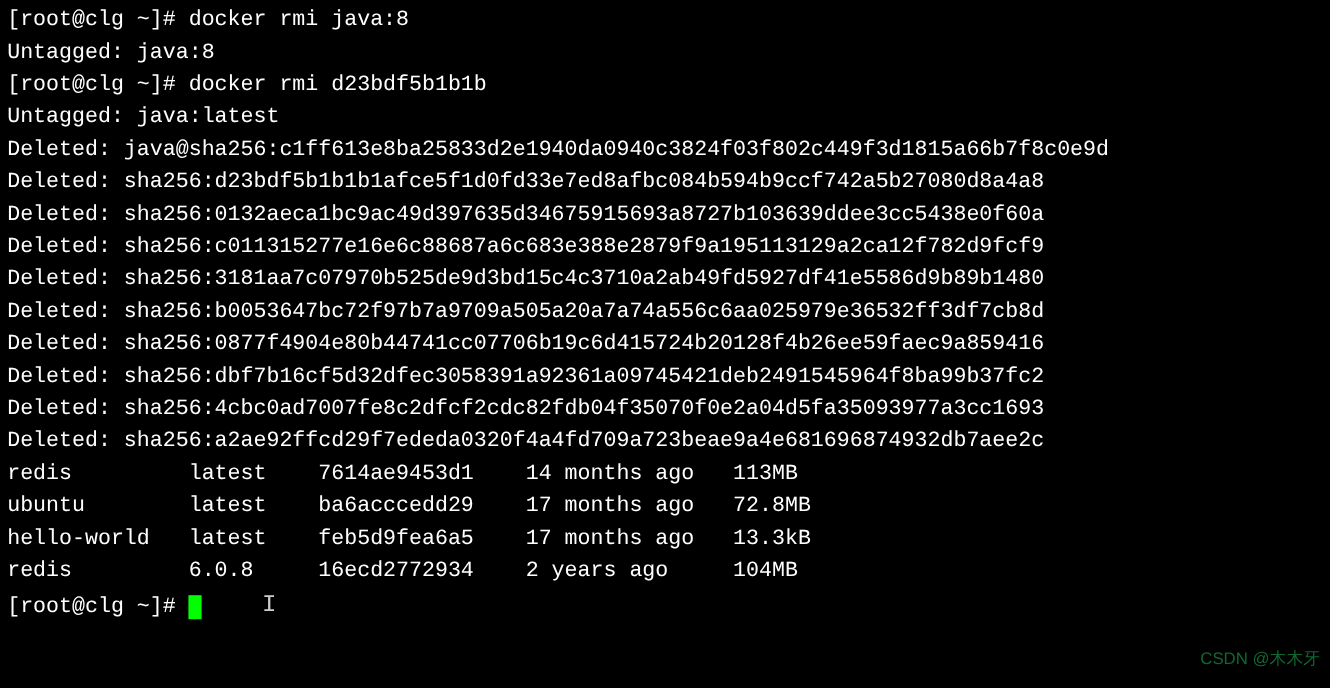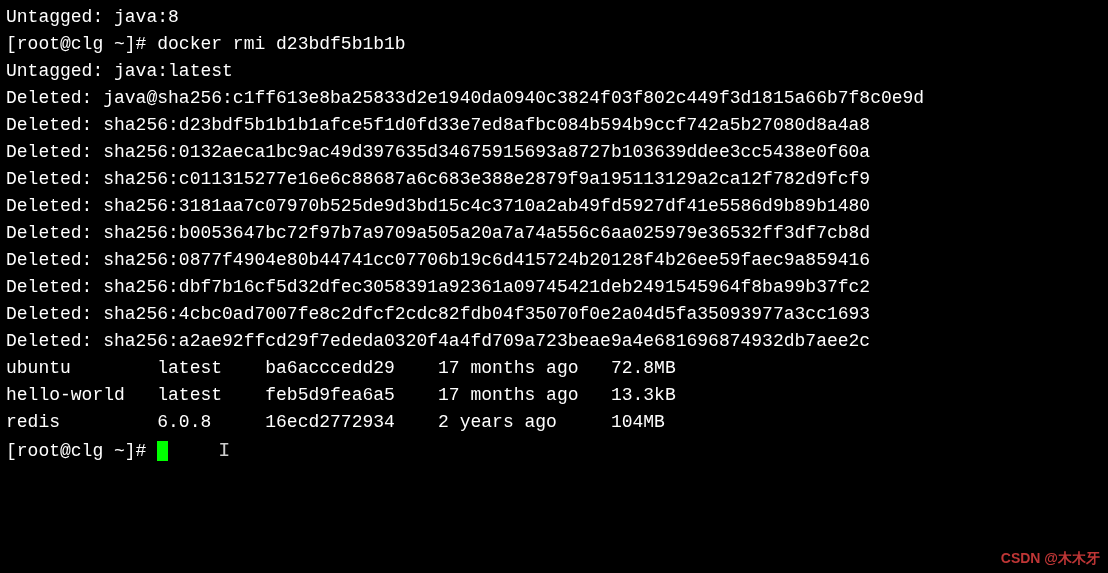--- a/index.html
+++ b/index.html
@@ -34,45 +34,46 @@
       font-size: 20px;
       color: #ccc;
       margin-left: 50px;
       vertical-align: middle;
     }
     .table-row {
       white-space: pre;
     }
     .watermark {
       position: absolute;
-      bottom: 4px;
+      bottom: 14px;
       right: 8px;
-      color: #ef4444;
+      color: #15803d;
       font-size: 14px;
       font-family: sans-serif;
       opacity: 0.8;
-      font-weight: bold;
     }
   </style>
 </head>
 <body>
 
 <div id="terminal">
+    <div class="line">[root@clg ~]# docker rmi java:8</div>
     <div class="line">Untagged: java:8</div>
     <div class="line">[root@clg ~]# docker rmi d23bdf5b1b1b</div>
     <div class="line">Untagged: java:latest</div>
     <div class="line">Deleted: java@sha256:c1ff613e8ba25833d2e1940da0940c3824f03f802c449f3d1815a66b7f8c0e9d</div>
     <div class="line">Deleted: sha256:d23bdf5b1b1b1afce5f1d0fd33e7ed8afbc084b594b9ccf742a5b27080d8a4a8</div>
     <div class="line">Deleted: sha256:0132aeca1bc9ac49d397635d34675915693a8727b103639ddee3cc5438e0f60a</div>
     <div class="line">Deleted: sha256:c011315277e16e6c88687a6c683e388e2879f9a195113129a2ca12f782d9fcf9</div>
     <div class="line">Deleted: sha256:3181aa7c07970b525de9d3bd15c4c3710a2ab49fd5927df41e5586d9b89b1480</div>
     <div class="line">Deleted: sha256:b0053647bc72f97b7a9709a505a20a7a74a556c6aa025979e36532ff3df7cb8d</div>
     <div class="line">Deleted: sha256:0877f4904e80b44741cc07706b19c6d415724b20128f4b26ee59faec9a859416</div>
     <div class="line">Deleted: sha256:dbf7b16cf5d32dfec3058391a92361a09745421deb2491545964f8ba99b37fc2</div>
     <div class="line">Deleted: sha256:4cbc0ad7007fe8c2dfcf2cdc82fdb04f35070f0e2a04d5fa35093977a3cc1693</div>
     <div class="line">Deleted: sha256:a2ae92ffcd29f7ededa0320f4a4fd709a723beae9a4e681696874932db7aee2c</div>
+    <div class="table-row">redis         latest    7614ae9453d1    14 months ago   113MB   </div>
     <div class="table-row">ubuntu        latest    ba6acccedd29    17 months ago   72.8MB  </div>
     <div class="table-row">hello-world   latest    feb5d9fea6a5    17 months ago   13.3kB  </div>
     <div class="table-row">redis         6.0.8     16ecd2772934    2 years ago     104MB   </div>
     <div class="line"><span>[root@clg ~]# </span><span class="cursor"></span><span class="text-cursor">I</span></div>
   </div>
 
 <div class="watermark">CSDN @木木牙</div>
 
 </body></html>

